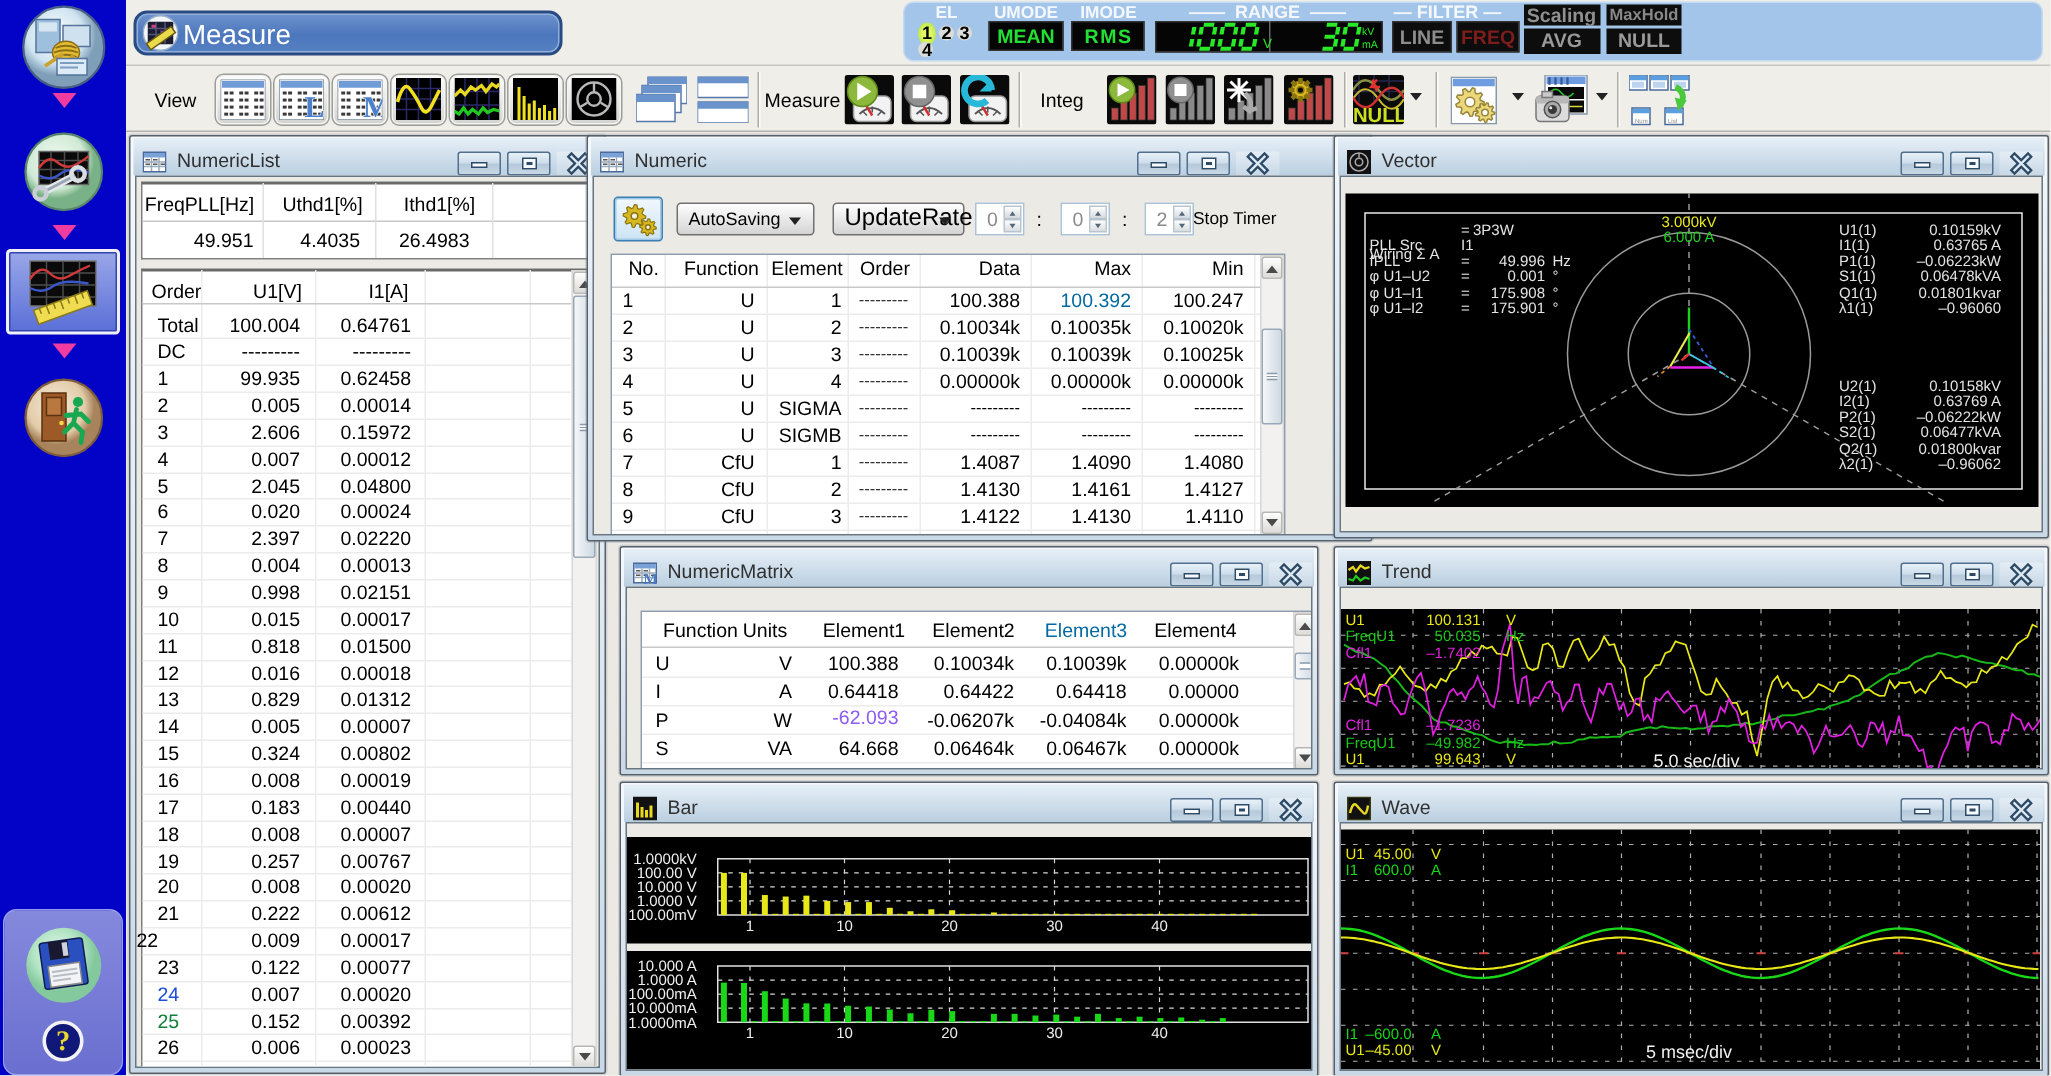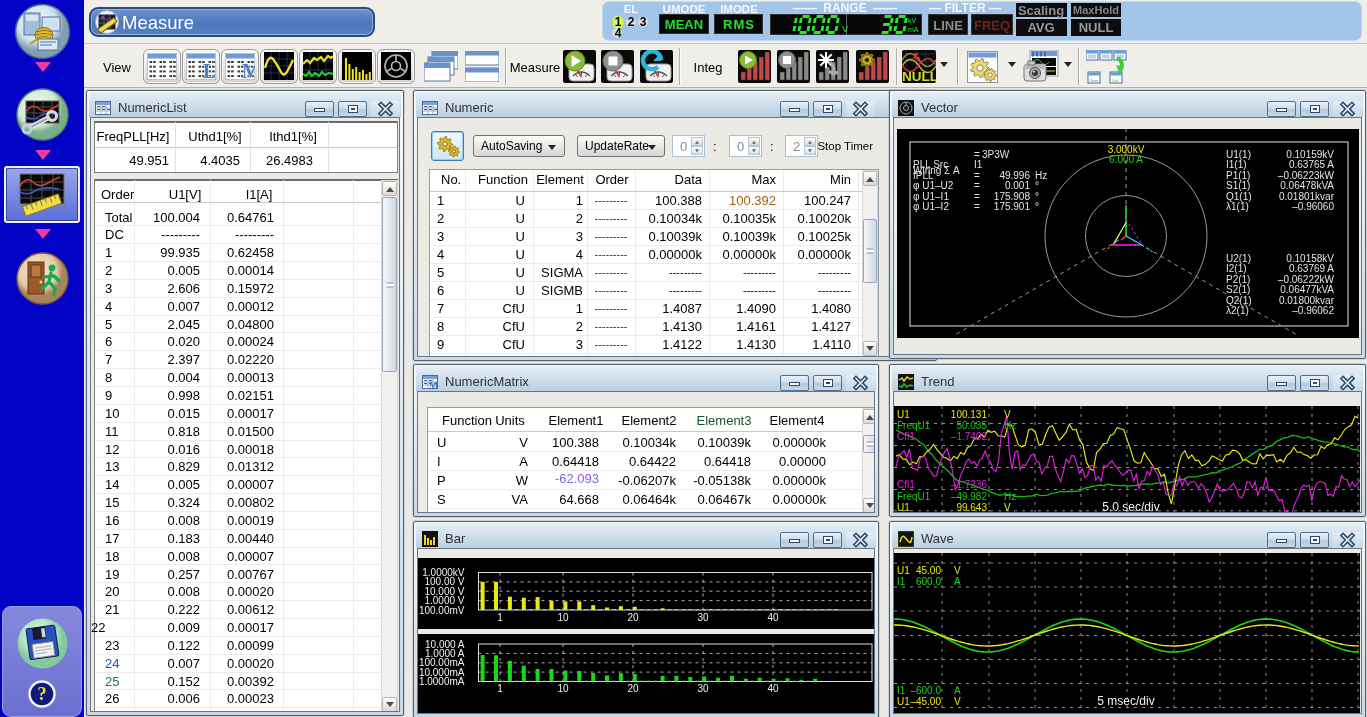--- a/index.html
+++ b/index.html
@@ -641,21 +641,21 @@
         <div style="position:absolute;left:14px;top:491.20000000000005px;transform:translateY(-50%);font:normal 13px 'Liberation Sans',sans-serif;color:#000;white-space:nowrap;letter-spacing:0">21</div>
         <div style="position:absolute;left:109px;top:491.20000000000005px;transform:translate(-100%,-50%);font:normal 13px 'Liberation Sans',sans-serif;color:#000;white-space:nowrap;letter-spacing:0">0.222</div>
         <div style="position:absolute;left:183px;top:491.20000000000005px;transform:translate(-100%,-50%);font:normal 13px 'Liberation Sans',sans-serif;color:#000;white-space:nowrap;letter-spacing:0">0.00612</div>
         <div class="abs" style="left:4px;top:500px;width:286px;height:1px;background:#ececec"></div>
         <div style="position:absolute;left:0;top:509.05px;transform:translateY(-50%);font:normal 13px 'Liberation Sans',sans-serif;color:#000;white-space:nowrap;letter-spacing:0">22</div>
         <div style="position:absolute;left:109px;top:509.05px;transform:translate(-100%,-50%);font:normal 13px 'Liberation Sans',sans-serif;color:#000;white-space:nowrap;letter-spacing:0">0.009</div>
         <div style="position:absolute;left:183px;top:509.05px;transform:translate(-100%,-50%);font:normal 13px 'Liberation Sans',sans-serif;color:#000;white-space:nowrap;letter-spacing:0">0.00017</div>
         <div class="abs" style="left:4px;top:518px;width:286px;height:1px;background:#ececec"></div>
         <div style="position:absolute;left:14px;top:526.9000000000001px;transform:translateY(-50%);font:normal 13px 'Liberation Sans',sans-serif;color:#000;white-space:nowrap;letter-spacing:0">23</div>
         <div style="position:absolute;left:109px;top:526.9000000000001px;transform:translate(-100%,-50%);font:normal 13px 'Liberation Sans',sans-serif;color:#000;white-space:nowrap;letter-spacing:0">0.122</div>
-        <div style="position:absolute;left:183px;top:526.9000000000001px;transform:translate(-100%,-50%);font:normal 13px 'Liberation Sans',sans-serif;color:#000;white-space:nowrap;letter-spacing:0">0.00099</div>
+        <div style="position:absolute;left:183px;top:526.9000000000001px;transform:translate(-100%,-50%);font:normal 13px 'Liberation Sans',sans-serif;color:#000;white-space:nowrap;letter-spacing:0">0.00077</div>
         <div class="abs" style="left:4px;top:536px;width:286px;height:1px;background:#ececec"></div>
         <div style="position:absolute;left:14px;top:544.75px;transform:translateY(-50%);font:normal 13px 'Liberation Sans',sans-serif;color:#1d4ed8;white-space:nowrap;letter-spacing:0">24</div>
         <div style="position:absolute;left:109px;top:544.75px;transform:translate(-100%,-50%);font:normal 13px 'Liberation Sans',sans-serif;color:#000;white-space:nowrap;letter-spacing:0">0.007</div>
         <div style="position:absolute;left:183px;top:544.75px;transform:translate(-100%,-50%);font:normal 13px 'Liberation Sans',sans-serif;color:#000;white-space:nowrap;letter-spacing:0">0.00020</div>
         <div class="abs" style="left:4px;top:554px;width:286px;height:1px;background:#ececec"></div>
         <div style="position:absolute;left:14px;top:562.6px;transform:translateY(-50%);font:normal 13px 'Liberation Sans',sans-serif;color:#15803d;white-space:nowrap;letter-spacing:0">25</div>
         <div style="position:absolute;left:109px;top:562.6px;transform:translate(-100%,-50%);font:normal 13px 'Liberation Sans',sans-serif;color:#000;white-space:nowrap;letter-spacing:0">0.152</div>
         <div style="position:absolute;left:183px;top:562.6px;transform:translate(-100%,-50%);font:normal 13px 'Liberation Sans',sans-serif;color:#000;white-space:nowrap;letter-spacing:0">0.00392</div>
         <div class="abs" style="left:4px;top:571px;width:286px;height:1px;background:#ececec"></div>
         <div style="position:absolute;left:14px;top:580.45px;transform:translateY(-50%);font:normal 13px 'Liberation Sans',sans-serif;color:#000;white-space:nowrap;letter-spacing:0">26</div>
@@ -668,21 +668,21 @@
           </div>
           <div class="abs" style="left:0px;bottom:0px;width:15px;height:15px;background:linear-gradient(#fefefe,#dcdbd8);border:1px solid #b8b7b3;border-radius:2px">
             <div style="position:absolute;left:50%;top:50%;transform:translate(-50%,-60%);width:0;height:0;border-left:4px solid transparent;border-right:4px solid transparent;border-top:5px solid #4a4a4a"></div>
           </div>
           <div class="abs" style="left:0px;top:16px;width:15px;height:175px;background:linear-gradient(90deg,#f5f7f9,#cfd8e2);border:1px solid #98a8b8;border-radius:2px">
             <div style="position:absolute;left:50%;top:50%;transform:translate(-50%,-50%);width:7px;height:5px;border-top:1px solid #8a9aaa;border-bottom:1px solid #8a9aaa;background:linear-gradient(#fff 40%,#8a9aaa 40%,#8a9aaa 60%,#fff 0)"></div>
           </div>
         </div>
       </div>
     </div>
-<div class="win" style="left:413px;top:90px;width:524px;height:271px">
+<div class="win" style="left:391px;top:90px;width:524px;height:271px">
       <div class="tbar"></div>
       <div style="position:absolute;left:8px;top:9px;width:16px;height:16px"><svg width="16" height="16">
           <rect x="0.5" y="1.5" width="15" height="13" fill="#fff" stroke="#4a6a9a"></rect>
           <rect x="1" y="2" width="14" height="3" fill="#7ba2d8"></rect>
           <path d="M1 8 h14 M1 11 h14 M6 5 v9 M11 5 v9" stroke="#9ab" stroke-width="1"></path>
           <g fill="#555">
             <rect x="2" y="6" width="3" height="1"></rect>
             <rect x="7" y="6" width="3" height="1"></rect>
             <rect x="2" y="9" width="3" height="1"></rect>
             <rect x="7" y="9" width="3" height="1"></rect>
@@ -709,21 +709,21 @@
           <polygon points="17.5,9.0 17.4,10.5 15.0,11.1 14.5,12.0 15.3,14.3 14.2,15.2 12.1,14.0 11.1,14.3 10.0,16.5 8.5,16.4 7.9,14.0 7.0,13.5 4.7,14.3 3.8,13.2 5.0,11.1 4.7,10.1 2.5,9.0 2.6,7.5 5.0,6.9 5.5,6.0 4.7,3.7 5.8,2.8 7.9,4.0 8.9,3.7 10.0,1.5 11.5,1.6 12.1,4.0 13.0,4.5 15.3,3.7 16.2,4.8 15.0,6.9 15.3,7.9" fill="#d8b820" stroke="#8a7410" stroke-width="0.8"></polygon>
           <circle cx="10" cy="9" r="2.2" fill="#f4f0e0" stroke="#8a7410"></circle>
           <polygon points="24.5,16.5 24.4,17.6 22.7,18.0 22.3,18.7 22.9,20.4 22.1,21.1 20.5,20.2 19.8,20.4 19.0,22.0 17.9,21.9 17.5,20.2 16.8,19.8 15.1,20.4 14.4,19.6 15.3,18.0 15.1,17.3 13.5,16.5 13.6,15.4 15.3,15.0 15.7,14.3 15.1,12.6 15.9,11.9 17.5,12.8 18.2,12.6 19.0,11.0 20.1,11.1 20.5,12.8 21.2,13.2 22.9,12.6 23.6,13.4 22.7,15.0 22.9,15.7" fill="#d8b820" stroke="#8a7410" stroke-width="0.8"></polygon>
           <circle cx="19" cy="16.5" r="1.6" fill="#f4f0e0" stroke="#8a7410"></circle>
         </svg>
         <div class="abs" style="left:55px;top:17px;width:92px;height:22px;border:1px solid #707070;border-radius:3px;background:linear-gradient(#fefefe,#d4d4d4)">
           <div style="position:absolute;left:7px;top:50%;transform:translateY(-50%);font-size:12px">AutoSaving</div>
           <div style="position:absolute;right:8px;top:9px;width:0;height:0;border-left:4.5px solid transparent;border-right:4.5px solid transparent;border-top:5px solid #222"></div>
         </div>
         <div class="abs" style="left:159px;top:17px;width:88px;height:22px;border:1px solid #707070;border-radius:3px;background:linear-gradient(#fefefe,#d4d4d4)">
-          <div style="position:absolute;left:7px;top:50%;transform:translateY(-50%);font-size:12px">UpdateRate</div>
+          <div style="position:absolute;left:7px;top:50%;transform:translateY(-50%);font-size:16px">UpdateRate</div>
           <div style="position:absolute;right:8px;top:9px;width:0;height:0;border-left:4.5px solid transparent;border-right:4.5px solid transparent;border-top:5px solid #222"></div>
         </div>
         <div class="abs" style="left:254px;top:17px;width:33px;height:22px;border:1px solid #abc2d6;background:#fff">
           <div style="position:absolute;left:7px;top:50%;transform:translateY(-50%);font-size:13px;color:#8a8a8a">0</div>
           <div style="position:absolute;right:1px;top:1px;width:12px;height:9px;background:linear-gradient(#fdfdfd,#d8dde2);border:1px solid #b8c4ce">
             <div style="position:absolute;left:50%;top:50%;transform:translate(-50%,-40%);width:0;height:0;border-left:2.5px solid transparent;border-right:2.5px solid transparent;border-bottom:3.5px solid #567"></div>
           </div>
           <div style="position:absolute;right:1px;bottom:1px;width:12px;height:9px;background:linear-gradient(#fdfdfd,#d8dde2);border:1px solid #b8c4ce">
             <div style="position:absolute;left:50%;top:50%;transform:translate(-50%,-60%);width:0;height:0;border-left:2.5px solid transparent;border-right:2.5px solid transparent;border-top:3.5px solid #567"></div>
           </div>
@@ -763,21 +763,21 @@
         <div style="position:absolute;left:142px;top:61px;transform:translate(-50%,-50%);font:normal 13px 'Liberation Sans',sans-serif;color:#000;white-space:nowrap;letter-spacing:0">Element</div>
         <div style="position:absolute;left:194px;top:61px;transform:translate(-50%,-50%);font:normal 13px 'Liberation Sans',sans-serif;color:#000;white-space:nowrap;letter-spacing:0">Order</div>
         <div style="position:absolute;left:284px;top:61px;transform:translate(-100%,-50%);font:normal 13px 'Liberation Sans',sans-serif;color:#000;white-space:nowrap;letter-spacing:0">Data</div>
         <div style="position:absolute;left:358px;top:61px;transform:translate(-100%,-50%);font:normal 13px 'Liberation Sans',sans-serif;color:#000;white-space:nowrap;letter-spacing:0">Max</div>
         <div style="position:absolute;left:433px;top:61px;transform:translate(-100%,-50%);font:normal 13px 'Liberation Sans',sans-serif;color:#000;white-space:nowrap;letter-spacing:0">Min</div>
         <div style="position:absolute;left:19px;top:82px;transform:translateY(-50%);font:normal 13px 'Liberation Sans',sans-serif;color:#000;white-space:nowrap;letter-spacing:0">1</div>
         <div style="position:absolute;left:107px;top:82px;transform:translate(-100%,-50%);font:normal 13px 'Liberation Sans',sans-serif;color:#000;white-space:nowrap;letter-spacing:0">U</div>
         <div style="position:absolute;left:165px;top:82px;transform:translate(-100%,-50%);font:normal 13px 'Liberation Sans',sans-serif;color:#000;white-space:nowrap;letter-spacing:0">1</div>
         <div style="position:absolute;left:193px;top:82px;transform:translate(-50%,-50%);font:normal 11px 'Liberation Sans',sans-serif;color:#333;white-space:nowrap;letter-spacing:0">---------</div>
         <div style="position:absolute;left:284px;top:82px;transform:translate(-100%,-50%);font:normal 13px 'Liberation Sans',sans-serif;color:#000;white-space:nowrap;letter-spacing:0">100.388</div>
-        <div style="position:absolute;left:358px;top:82px;transform:translate(-100%,-50%);font:normal 13px 'Liberation Sans',sans-serif;color:#a16207;white-space:nowrap;letter-spacing:0">100.392</div>
+        <div style="position:absolute;left:358px;top:82px;transform:translate(-100%,-50%);font:normal 13px 'Liberation Sans',sans-serif;color:#0369a1;white-space:nowrap;letter-spacing:0">100.392</div>
         <div style="position:absolute;left:433px;top:82px;transform:translate(-100%,-50%);font:normal 13px 'Liberation Sans',sans-serif;color:#000;white-space:nowrap;letter-spacing:0">100.247</div>
         <div class="abs" style="left:12px;top:91px;width:432px;height:1px;background:#ececec"></div>
         <div style="position:absolute;left:19px;top:100px;transform:translateY(-50%);font:normal 13px 'Liberation Sans',sans-serif;color:#000;white-space:nowrap;letter-spacing:0">2</div>
         <div style="position:absolute;left:107px;top:100px;transform:translate(-100%,-50%);font:normal 13px 'Liberation Sans',sans-serif;color:#000;white-space:nowrap;letter-spacing:0">U</div>
         <div style="position:absolute;left:165px;top:100px;transform:translate(-100%,-50%);font:normal 13px 'Liberation Sans',sans-serif;color:#000;white-space:nowrap;letter-spacing:0">2</div>
         <div style="position:absolute;left:193px;top:100px;transform:translate(-50%,-50%);font:normal 11px 'Liberation Sans',sans-serif;color:#333;white-space:nowrap;letter-spacing:0">---------</div>
         <div style="position:absolute;left:284px;top:100px;transform:translate(-100%,-50%);font:normal 13px 'Liberation Sans',sans-serif;color:#000;white-space:nowrap;letter-spacing:0">0.10034k</div>
         <div style="position:absolute;left:358px;top:100px;transform:translate(-100%,-50%);font:normal 13px 'Liberation Sans',sans-serif;color:#000;white-space:nowrap;letter-spacing:0">0.10035k</div>
         <div style="position:absolute;left:433px;top:100px;transform:translate(-100%,-50%);font:normal 13px 'Liberation Sans',sans-serif;color:#000;white-space:nowrap;letter-spacing:0">0.10020k</div>
         <div class="abs" style="left:12px;top:109px;width:432px;height:1px;background:#ececec"></div>
@@ -880,41 +880,41 @@
             <path d="M10 3.5 L19 12.5 M19 3.5 L10 12.5" stroke="#dde9f3" stroke-width="1.6"></path>
           </g>
         </svg></div>
       <div class="cont" style="top:26px">
         <div class="abs" style="left:9px;top:15px;width:452px;height:108px;background:#fff;border:1px solid #8e9cab"></div>
         <div class="abs" style="left:10px;top:39px;width:434px;height:1px;background:#c8c8c8"></div>
         <div style="position:absolute;left:49px;top:28px;transform:translate(-50%,-50%);font:normal 13px 'Liberation Sans',sans-serif;color:#000;white-space:nowrap;letter-spacing:0">Function</div>
         <div style="position:absolute;left:92px;top:28px;transform:translate(-50%,-50%);font:normal 13px 'Liberation Sans',sans-serif;color:#000;white-space:nowrap;letter-spacing:0">Units</div>
         <div style="position:absolute;left:158px;top:28px;transform:translate(-50%,-50%);font:normal 13px 'Liberation Sans',sans-serif;color:#000;white-space:nowrap;letter-spacing:0">Element1</div>
         <div style="position:absolute;left:231px;top:28px;transform:translate(-50%,-50%);font:normal 13px 'Liberation Sans',sans-serif;color:#000;white-space:nowrap;letter-spacing:0">Element2</div>
-        <div style="position:absolute;left:306px;top:28px;transform:translate(-50%,-50%);font:normal 13px 'Liberation Sans',sans-serif;color:#14532d;white-space:nowrap;letter-spacing:0">Element3</div>
+        <div style="position:absolute;left:306px;top:28px;transform:translate(-50%,-50%);font:normal 13px 'Liberation Sans',sans-serif;color:#0369a1;white-space:nowrap;letter-spacing:0">Element3</div>
         <div style="position:absolute;left:379px;top:28px;transform:translate(-50%,-50%);font:normal 13px 'Liberation Sans',sans-serif;color:#000;white-space:nowrap;letter-spacing:0">Element4</div>
         <div style="position:absolute;left:19px;top:49.5px;transform:translateY(-50%);font:normal 13px 'Liberation Sans',sans-serif;color:#000;white-space:nowrap;letter-spacing:0">U</div>
         <div style="position:absolute;left:110px;top:49.5px;transform:translate(-100%,-50%);font:normal 13px 'Liberation Sans',sans-serif;color:#000;white-space:nowrap;letter-spacing:0">V</div>
         <div style="position:absolute;left:181px;top:49.5px;transform:translate(-100%,-50%);font:normal 13px 'Liberation Sans',sans-serif;color:#000;white-space:nowrap;letter-spacing:0">100.388</div>
         <div style="position:absolute;left:258px;top:49.5px;transform:translate(-100%,-50%);font:normal 13px 'Liberation Sans',sans-serif;color:#000;white-space:nowrap;letter-spacing:0">0.10034k</div>
         <div style="position:absolute;left:333px;top:49.5px;transform:translate(-100%,-50%);font:normal 13px 'Liberation Sans',sans-serif;color:#000;white-space:nowrap;letter-spacing:0">0.10039k</div>
         <div style="position:absolute;left:408px;top:49.5px;transform:translate(-100%,-50%);font:normal 13px 'Liberation Sans',sans-serif;color:#000;white-space:nowrap;letter-spacing:0">0.00000k</div>
         <div class="abs" style="left:10px;top:59px;width:434px;height:1px;background:#ececec"></div>
         <div style="position:absolute;left:19px;top:68.5px;transform:translateY(-50%);font:normal 13px 'Liberation Sans',sans-serif;color:#000;white-space:nowrap;letter-spacing:0">I</div>
         <div style="position:absolute;left:110px;top:68.5px;transform:translate(-100%,-50%);font:normal 13px 'Liberation Sans',sans-serif;color:#000;white-space:nowrap;letter-spacing:0">A</div>
         <div style="position:absolute;left:181px;top:68.5px;transform:translate(-100%,-50%);font:normal 13px 'Liberation Sans',sans-serif;color:#000;white-space:nowrap;letter-spacing:0">0.64418</div>
         <div style="position:absolute;left:258px;top:68.5px;transform:translate(-100%,-50%);font:normal 13px 'Liberation Sans',sans-serif;color:#000;white-space:nowrap;letter-spacing:0">0.64422</div>
         <div style="position:absolute;left:333px;top:68.5px;transform:translate(-100%,-50%);font:normal 13px 'Liberation Sans',sans-serif;color:#000;white-space:nowrap;letter-spacing:0">0.64418</div>
         <div style="position:absolute;left:408px;top:68.5px;transform:translate(-100%,-50%);font:normal 13px 'Liberation Sans',sans-serif;color:#000;white-space:nowrap;letter-spacing:0">0.00000</div>
         <div class="abs" style="left:10px;top:78px;width:434px;height:1px;background:#ececec"></div>
         <div style="position:absolute;left:19px;top:87.5px;transform:translateY(-50%);font:normal 13px 'Liberation Sans',sans-serif;color:#000;white-space:nowrap;letter-spacing:0">P</div>
         <div style="position:absolute;left:110px;top:87.5px;transform:translate(-100%,-50%);font:normal 13px 'Liberation Sans',sans-serif;color:#000;white-space:nowrap;letter-spacing:0">W</div>
         <div style="position:absolute;left:181px;top:86px;transform:translate(-100%,-50%);font:normal 13px 'Liberation Sans',sans-serif;color:#8b5cf6;white-space:nowrap;letter-spacing:0">-62.093</div>
         <div style="position:absolute;left:258px;top:87.5px;transform:translate(-100%,-50%);font:normal 13px 'Liberation Sans',sans-serif;color:#000;white-space:nowrap;letter-spacing:0">-0.06207k</div>
-        <div style="position:absolute;left:333px;top:87.5px;transform:translate(-100%,-50%);font:normal 13px 'Liberation Sans',sans-serif;color:#000;white-space:nowrap;letter-spacing:0">-0.05138k</div>
+        <div style="position:absolute;left:333px;top:87.5px;transform:translate(-100%,-50%);font:normal 13px 'Liberation Sans',sans-serif;color:#000;white-space:nowrap;letter-spacing:0">-0.04084k</div>
         <div style="position:absolute;left:408px;top:87.5px;transform:translate(-100%,-50%);font:normal 13px 'Liberation Sans',sans-serif;color:#000;white-space:nowrap;letter-spacing:0">0.00000k</div>
         <div class="abs" style="left:10px;top:97px;width:434px;height:1px;background:#ececec"></div>
         <div style="position:absolute;left:19px;top:106.5px;transform:translateY(-50%);font:normal 13px 'Liberation Sans',sans-serif;color:#000;white-space:nowrap;letter-spacing:0">S</div>
         <div style="position:absolute;left:110px;top:106.5px;transform:translate(-100%,-50%);font:normal 13px 'Liberation Sans',sans-serif;color:#000;white-space:nowrap;letter-spacing:0">VA</div>
         <div style="position:absolute;left:181px;top:106.5px;transform:translate(-100%,-50%);font:normal 13px 'Liberation Sans',sans-serif;color:#000;white-space:nowrap;letter-spacing:0">64.668</div>
         <div style="position:absolute;left:258px;top:106.5px;transform:translate(-100%,-50%);font:normal 13px 'Liberation Sans',sans-serif;color:#000;white-space:nowrap;letter-spacing:0">0.06464k</div>
         <div style="position:absolute;left:333px;top:106.5px;transform:translate(-100%,-50%);font:normal 13px 'Liberation Sans',sans-serif;color:#000;white-space:nowrap;letter-spacing:0">0.06467k</div>
         <div style="position:absolute;left:408px;top:106.5px;transform:translate(-100%,-50%);font:normal 13px 'Liberation Sans',sans-serif;color:#000;white-space:nowrap;letter-spacing:0">0.00000k</div>
         <div class="abs" style="left:10px;top:116px;width:434px;height:1px;background:#ececec"></div>
         <div class="abs" style="left:444px;top:16px;width:16px;height:106px;background:#f2f1ef;border:1px solid #d9d8d5">

